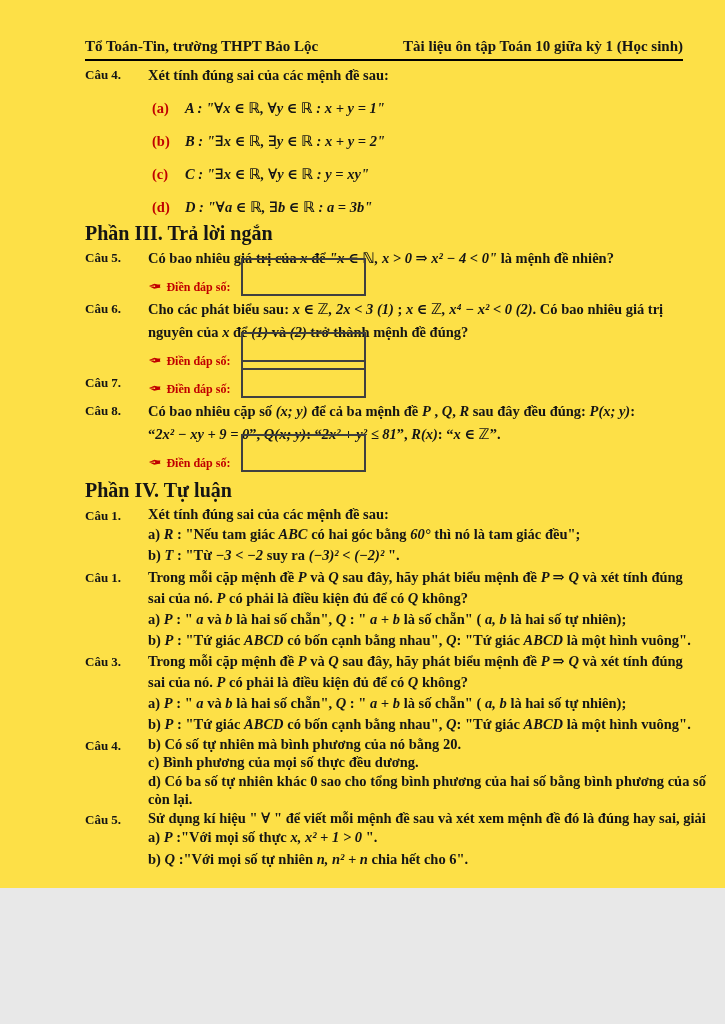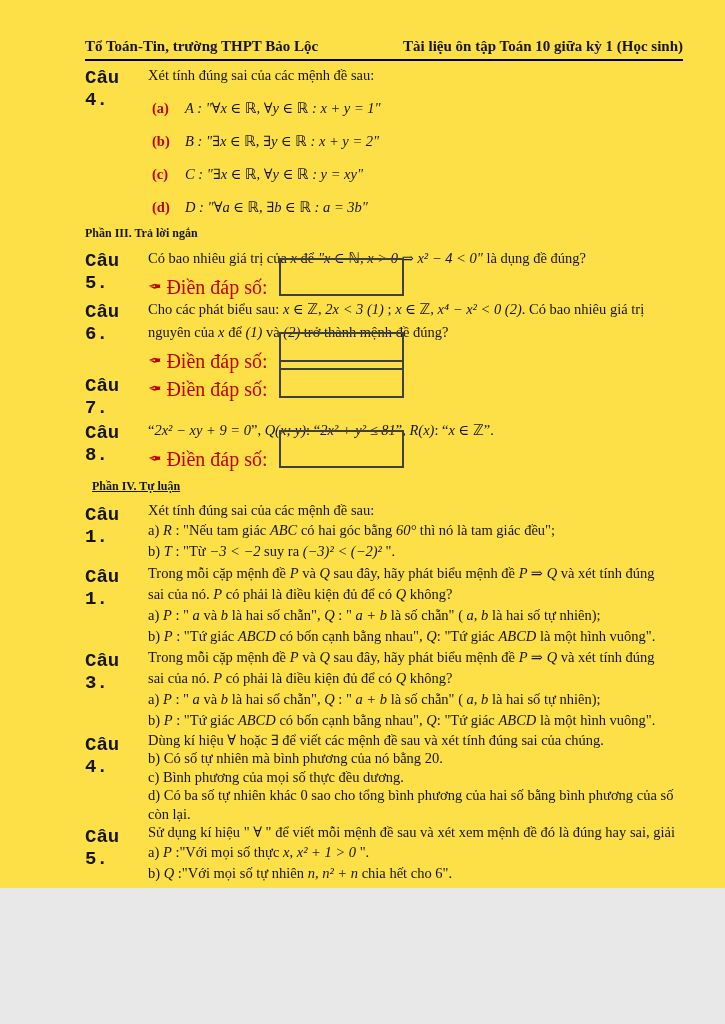--- a/index.html
+++ b/index.html
@@ -3,33 +3,33 @@
 <meta charset="utf-8">
 <style>
   html,body{margin:0;padding:0;background:#e8e8e8;}
   .page{position:relative;width:725px;height:888px;background:#fde047;overflow:hidden;
         font-family:"Liberation Serif","DejaVu Serif",serif;color:#151515;}
   .content{position:absolute;left:85px;right:42px;top:36px;}
   .header{display:flex;justify-content:space-between;align-items:flex-end;
           font-weight:bold;font-size:15px;line-height:20px;padding-bottom:3px;
           border-bottom:2px solid #000;margin-bottom:3px;}
   .q{display:flex;align-items:flex-start;}
-  .qlabel{flex:0 0 63px;font-family:Liberation Mono, monospace;
-          font-weight:bold;font-size:19px;padding-top:3px;}
+  .qlabel{flex:0 0 63px;font-family:Liberation Serif, serif;
+          font-weight:bold;font-size:13px;padding-top:3px;}
   .qbody{flex:1;font-size:14.5px;min-width:0;}
-  .line{line-height:23px;white-space:nowrap;}
+  .line{line-height:23px;white-space:nowrap;font-weight:bold;}
   .m{font-style:italic;font-family:"Liberation Serif","DejaVu Serif","DejaVu Sans",serif;}
   .opt{display:flex;margin-top:10px;line-height:22px;white-space:nowrap;}
   .optmark{flex:0 0 33px;padding-left:4px;color:#c00000;font-weight:bold;}
-  .section-heading{font-weight:bold;font-size:12px;line-height:21px;margin:4px 0 3px;}
-  .p4-heading{margin:6px 7px 4px;text-decoration:underline;}
+  .section-heading{font-weight:bold;font-size:20px;line-height:21px;margin:4px 0 3px;}
+  .p4-heading{margin:6px 0 4px;}
   .ans{display:flex;align-items:flex-end;height:26px;margin:0 0 2px;}
   .pen{color:#c00000;display:inline-block;transform:scaleX(-1);font-size:16px;
        line-height:18px;margin-right:5px;font-style:normal;}
-  .anslabel{color:#c00000;font-weight:normal;font-size:20px;line-height:18px;}
+  .anslabel{color:#c00000;font-weight:bold;font-size:12px;line-height:18px;}
   .ansbox{width:121px;height:34px;border:2px solid #404040;margin-left:11px;background:transparent;}
   .p4 .line{line-height:18.5px;}
   .p4 .lh21 .line{line-height:21px;}
   .p4 .line.tall{line-height:21.5px;}
   .footer{position:absolute;left:85px;right:42px;top:958px;border-top:8px solid #ef4444;
           padding-top:5px;text-align:right;
           font-family:"Liberation Sans","DejaVu Sans",sans-serif;font-size:14px;color:#1a1a1a;}
   .footer b{font-weight:bold;}
 </style>
 </head>
@@ -64,21 +64,21 @@
           <span class="line"><span class="m">D :  "∀a ∈ ℝ, ∃b ∈ ℝ : a = 3b"</span></span>
         </div>
       </div>
     </div>
 
     <div class="section-heading">Phần III. Trả lời ngắn</div>
 
     <div class="q">
       <div class="qlabel">Câu 5.</div>
       <div class="qbody">
-        <div class="line"><span>Có bao nhiêu giá trị của </span><span class="m">x</span><span> để </span><span class="m">"x ∈ ℕ, x &gt; 0 ⇒ x² − 4 &lt; 0"</span><span> là dụng đề đúng?</span></div>
+        <div class="line"><span>Có bao nhiêu giá trị của </span><span class="m">x</span><span> để </span><span class="m">"x ∈ ℕ, x &gt; 0 ⇒ x² − 4 &lt; 0"</span><span> là mệnh đề nhiên?</span></div>
         <div class="ans">
           <span class="pen">✒</span>
           <span class="anslabel">Điền đáp số:</span>
           <span class="ansbox"></span>
         </div>
       </div>
     </div>
 
     <div class="q">
       <div class="qlabel">Câu 6.</div>
@@ -100,20 +100,21 @@
           <span class="pen">✒</span>
           <span class="anslabel">Điền đáp số:</span>
           <span class="ansbox"></span>
         </div>
       </div>
     </div>
 
     <div class="q">
       <div class="qlabel">Câu 8.</div>
       <div class="qbody">
+        <div class="line"><span>Có bao nhiêu cặp số </span><span class="m">(x; y)</span><span> để cả ba mệnh đề </span><span class="m">P</span><span> , </span><span class="m">Q</span><span>, </span><span class="m">R</span><span> sau đây đều đúng: </span><span class="m">P(x; y)</span><span>:</span></div>
         <div class="line"><span>“</span><span class="m">2x² − xy + 9 = 0</span><span>”, </span><span class="m">Q(x; y)</span><span>: “</span><span class="m">2x² + y² ≤ 81</span><span>”, </span><span class="m">R(x)</span><span>: “</span><span class="m">x ∈ ℤ</span><span>”.</span></div>
         <div class="ans">
           <span class="pen">✒</span>
           <span class="anslabel">Điền đáp số:</span>
           <span class="ansbox"></span>
         </div>
       </div>
     </div>
 
     <div class="p4">
@@ -144,21 +145,20 @@
           <div class="line"><span>Trong mỗi cặp mệnh đề </span><span class="m">P</span><span> và </span><span class="m">Q</span><span> sau đây, hãy phát biểu mệnh đề </span><span class="m">P ⇒ Q</span><span> và xét tính đúng</span></div>
           <div class="line"><span>sai của nó. </span><span class="m">P</span><span> có phải là điều kiện đủ để có </span><span class="m">Q</span><span> không?</span></div>
           <div class="line"><span>a) </span><span class="m">P</span><span> : " </span><span class="m">a</span><span> và </span><span class="m">b</span><span> là hai số chẵn", </span><span class="m">Q</span><span> : " </span><span class="m">a + b</span><span> là số chẵn" ( </span><span class="m">a, b</span><span> là hai số tự nhiên);</span></div>
           <div class="line"><span>b) </span><span class="m">P</span><span> : "Tứ giác </span><span class="m">ABCD</span><span> có bốn cạnh bằng nhau", </span><span class="m">Q</span><span>: "Tứ giác </span><span class="m">ABCD</span><span> là một hình vuông".</span></div>
         </div>
       </div>
 
       <div class="q">
         <div class="qlabel">Câu 4.</div>
         <div class="qbody">
-          <div class="line"><span>Dùng kí hiệu </span><span class="m">∀</span><span> hoặc </span><span class="m">∃</span><span> để viết các mệnh đề sau và xét tính đúng sai của chúng.</span></div>
           <div class="line"><span>b) Có số tự nhiên mà bình phương của nó bằng 20.</span></div>
           <div class="line"><span>c) Bình phương của mọi số thực đều dương.</span></div>
           <div class="line"><span>d) Có ba số tự nhiên khác 0 sao cho tổng bình phương của hai số bằng bình phương của số</span></div>
           <div class="line"><span>còn lại.</span></div>
         </div>
       </div>
 
       <div class="q">
         <div class="qlabel">Câu 5.</div>
         <div class="qbody">

